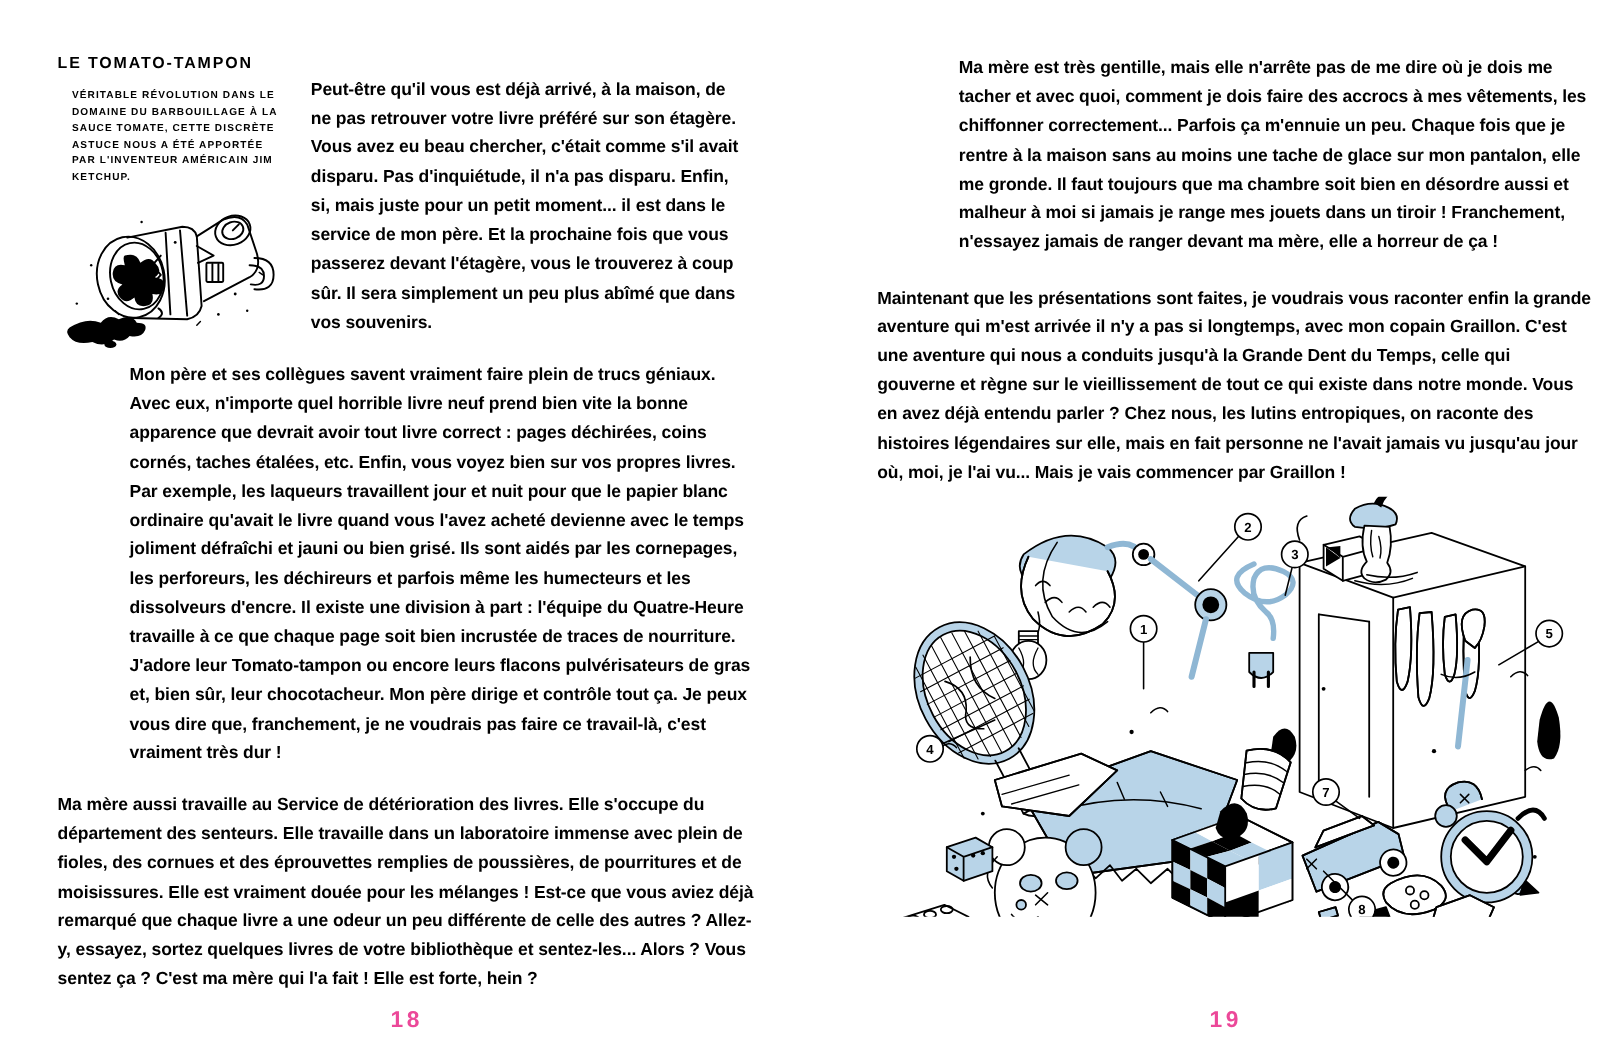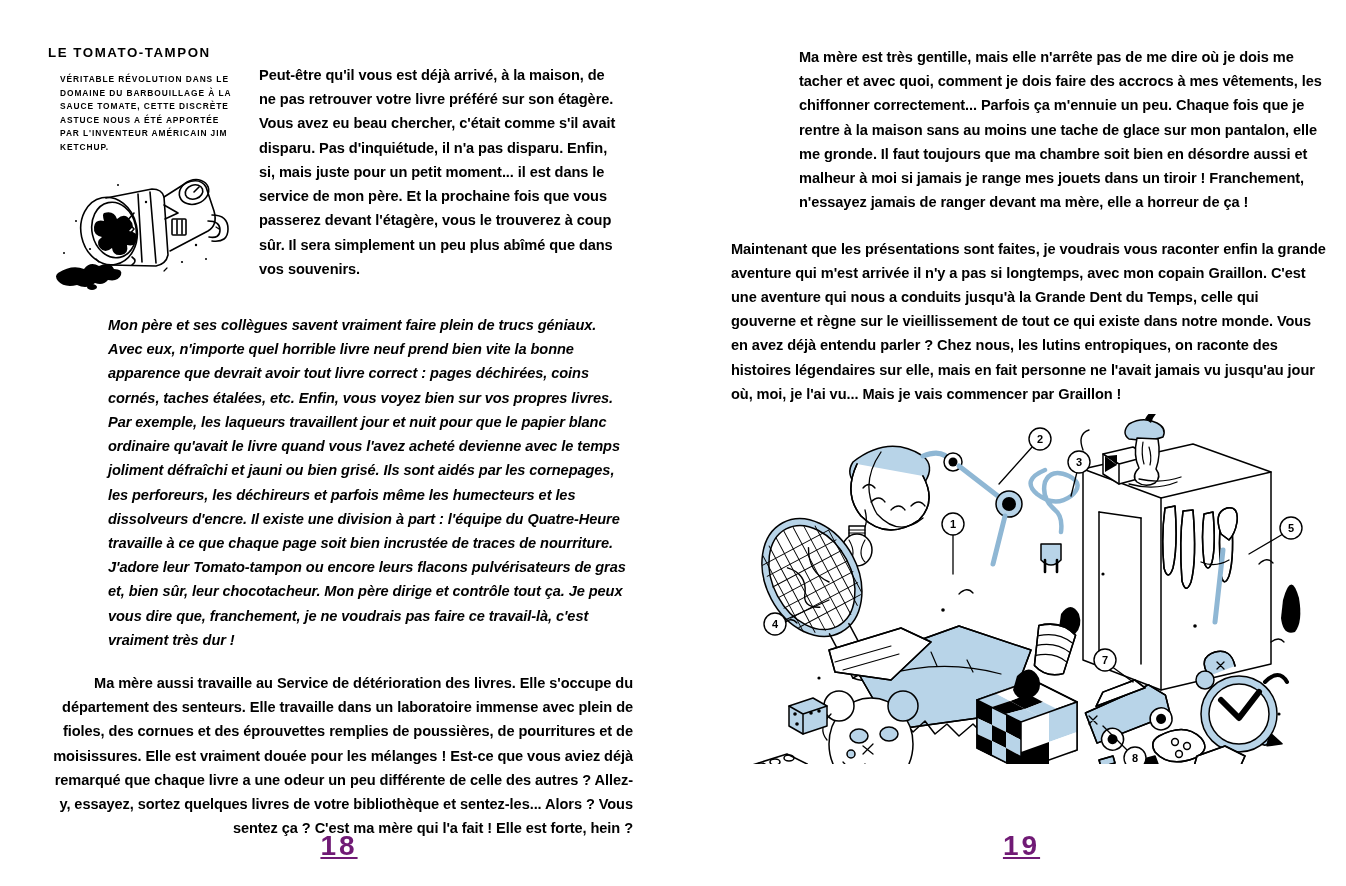--- a/index.html
+++ b/index.html
@@ -70,22 +70,21 @@
   
   .bodytext {
     font-size: 14.6px;
     font-weight: bold;
     line-height: 1.66;
     letter-spacing: -0.08px;
     margin: 16px;
   }
   .p-indent-1 { margin-left: 0; }
   .p-block-2 {
-    margin: 16px 0 0 60px;
-    font-style: italic;
+    margin: 4px 0 0 60px;
   }
   .p-block-3 {
     margin: 19px 0 0 0;
   }
   .left-lower {
     padding: 0 42px 0 48px;
   }
   
   .page-right {
     padding: 45px 20px 0 58px;
@@ -105,25 +104,24 @@
     text-align: center;
     font-size: 10.2px;
     font-weight: bold;
     letter-spacing: 1.25px;
     text-transform: uppercase;
   }
   
   .folio {
     position: absolute;
     bottom: 24px;
-    font-size: 28px;
+    font-size: 19px;
     font-weight: bold;
     letter-spacing: 3px;
-    color: #701a75;
-    text-decoration: underline;
+    color: #ec4899;
   }
   .folio-left  { left: 0; width: 673px; text-align: center; text-indent: 5px;}
   .folio-right { left: 12px; width: 673px; text-align: center; }
 </style>
 </head>
 <body>
 
 <div class="spread">
 
   <div class="page page-left">
@@ -188,21 +186,21 @@
         </div>
       </div>
 
       <div class="intro-col">
         <p class="bodytext p-indent-1">Peut-être qu'il vous est déjà arrivé, à la maison, de ne pas retrouver votre livre préféré sur son étagère. Vous avez eu beau chercher, c'était comme s'il avait disparu. Pas d'inquiétude, il n'a pas disparu. Enfin, si, mais juste pour un petit moment... il est dans le service de mon père. Et la prochaine fois que vous passerez devant l'étagère, vous le trouverez à coup sûr. Il sera simplement un peu plus abîmé que dans vos souvenirs.</p>
       </div>
     </div>
 
     <p class="bodytext p-block-2">Mon père et ses collègues savent vraiment faire plein de trucs géniaux. Avec eux, n'importe quel horrible livre neuf prend bien vite la bonne apparence que devrait avoir tout livre correct : pages déchirées, coins cornés, taches étalées, etc. Enfin, vous voyez bien sur vos propres livres. Par exemple, les laqueurs travaillent jour et nuit pour que le papier blanc ordinaire qu'avait le livre quand vous l'avez acheté devienne avec le temps joliment défraîchi et jauni ou bien grisé. Ils sont aidés par les cornepages, les perforeurs, les déchireurs et parfois même les humecteurs et les dissolveurs d'encre. Il existe une division à part : l'équipe du Quatre-Heure travaille à ce que chaque page soit bien incrustée de traces de nourriture. J'adore leur Tomato-tampon ou encore leurs flacons pulvérisateurs de gras et, bien sûr, leur chocotacheur. Mon père dirige et contrôle tout ça. Je peux vous dire que, franchement, je ne voudrais pas faire ce travail-là, c'est vraiment très dur !</p>
 
-    <div class="left-lower" style="padding:0;text-align:right;">
+    <div class="left-lower" style="padding:0;">
       <p class="bodytext p-block-3">Ma mère aussi travaille au Service de détérioration des livres. Elle s'occupe du département des senteurs. Elle travaille dans un laboratoire immense avec plein de fioles, des cornues et des éprouvettes remplies de poussières, de pourritures et de moisissures. Elle est vraiment douée pour les mélanges ! Est-ce que vous aviez déjà remarqué que chaque livre a une odeur un peu différente de celle des autres ? Allez-y, essayez, sortez quelques livres de votre bibliothèque et sentez-les... Alors ? Vous sentez ça ? C'est ma mère qui l'a fait ! Elle est forte, hein ?</p>
     </div>
 
     <div class="folio folio-left">18</div>
   </div>
 
   <div class="page page-right">
 
     <p class="bodytext r-p1">Ma mère est très gentille, mais elle n'arrête pas de me dire où je dois me tacher et avec quoi, comment je dois faire des accrocs à mes vêtements, les chiffonner correctement... Parfois ça m'ennuie un peu. Chaque fois que je rentre à la maison sans au moins une tache de glace sur mon pantalon, elle me gronde. Il faut toujours que ma chambre soit bien en désordre aussi et malheur à moi si jamais je range mes jouets dans un tiroir ! Franchement, n'essayez jamais de ranger devant ma mère, elle a horreur de ça !</p>
 

